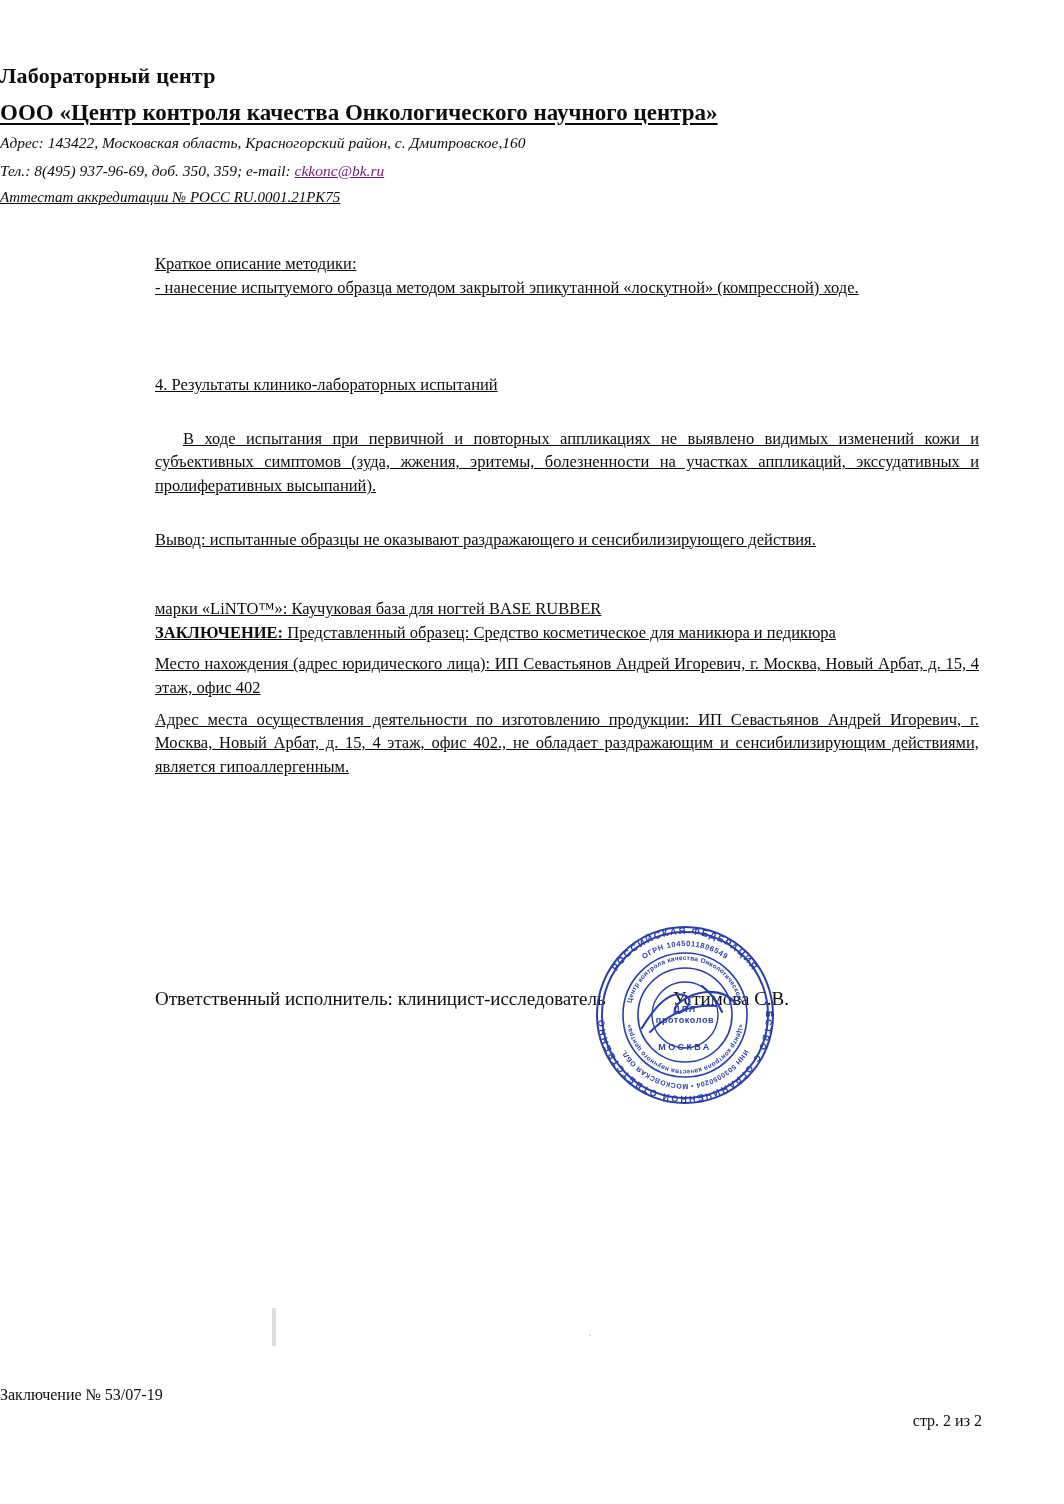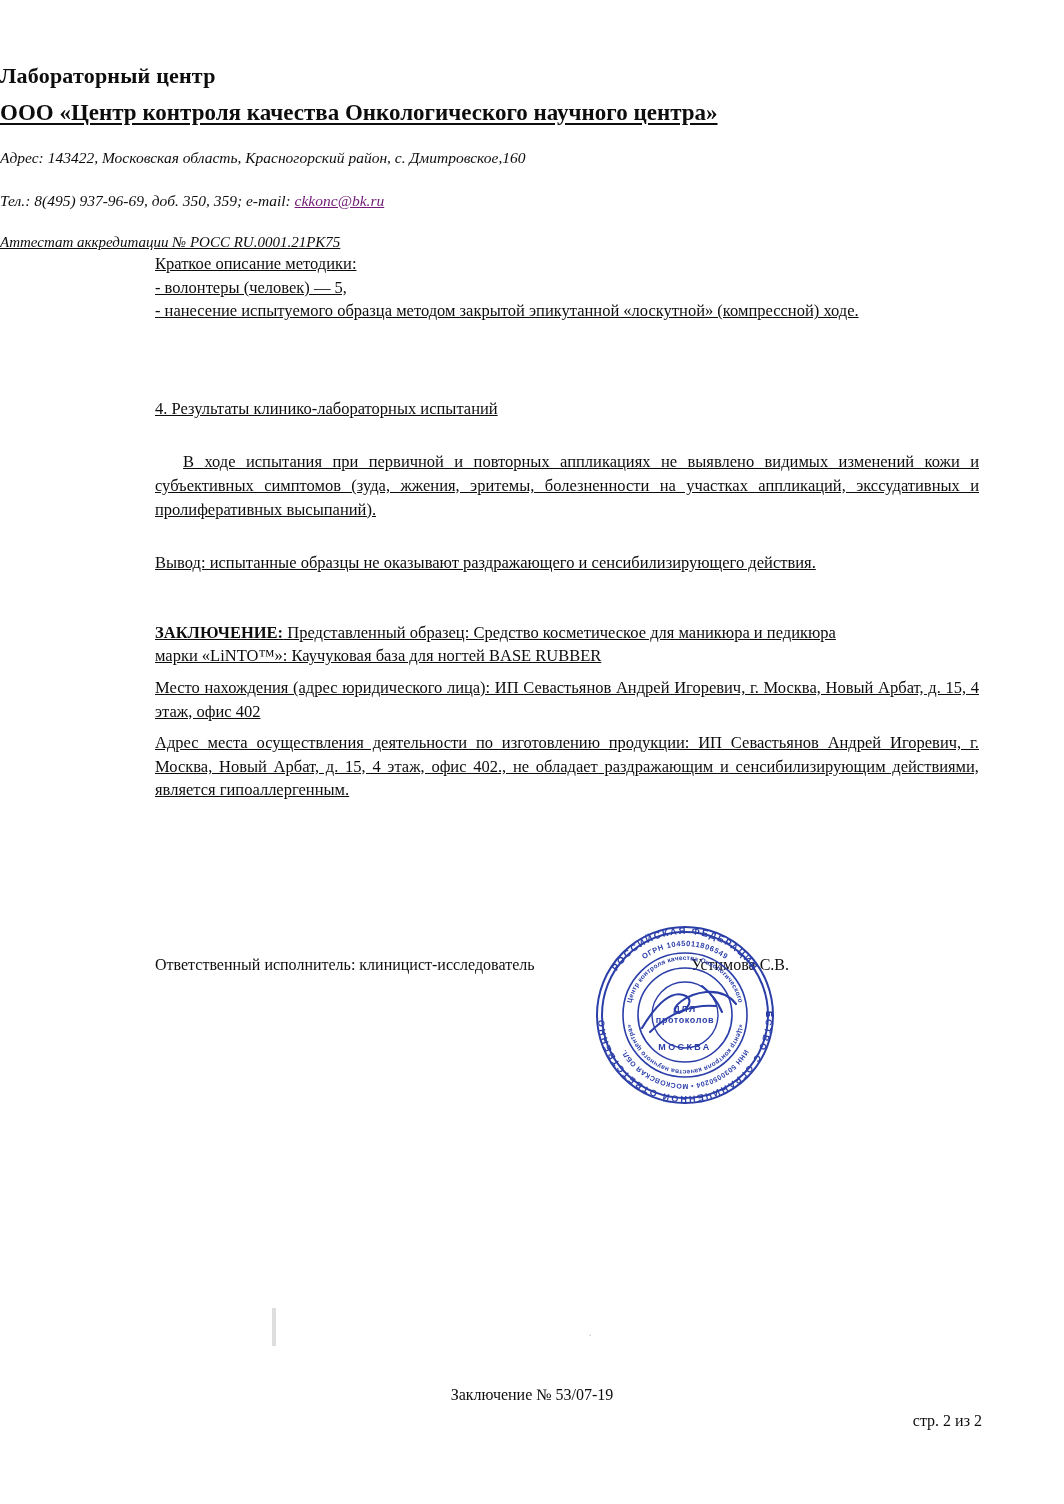--- a/index.html
+++ b/index.html
@@ -38,21 +38,21 @@
     font-weight: bold;
     text-decoration: underline;
     text-underline-offset: 3px;
     line-height: 1.3;
     margin-top: 8px;
   }
   .header-line {
     font-style: italic;
     font-size: 15.5px;
     line-height: 1.45;
-    margin-top: 20px;
+    margin-top: 5px;
   }
   .header-line.small {
     font-size: 15px;
     text-decoration: underline;
   }
   .email-link {
     text-decoration: underline;
     color: #701a75;
   }
 
@@ -86,22 +86,22 @@
 
   .conclusion-label {
     font-weight: bold;
   }
 
   
   .sig-row {
     position: absolute;
     left: 155px;
     right: 85px;
-    top: 956px;
-    font-size: 16px;
+    top: 988px;
+    font-size: 19px;
     display: flex;
     justify-content: space-between;
     align-items: baseline;
   }
   .sig-left { white-space: nowrap; }
   .sig-right { white-space: nowrap; padding-right: 190px; }
 
   
   .stamp-wrap {
     position: absolute;
@@ -112,21 +112,21 @@
     pointer-events: none;
   }
   .stamp-wrap svg { display: block; }
 
   
   .footer-center {
     position: absolute;
     left: 0;
     right: 0;
     top: 1386px;
-    text-align: center;
+    text-align: left;
     font-size: 16px;
   }
   .footer-right {
     position: absolute;
     right: 82px;
     top: 1412px;
     font-size: 16px;
   }
   .faint-mark {
     position: absolute;
@@ -155,41 +155,40 @@
     <div class="header-line">Адрес: 143422, Московская область, Красногорский район, с. Дмитровское,160</div>
     <div class="header-line">
       <span>Тел.: 8(495) 937-96-69, доб. 350, 359; e-mail: </span><span class="email-link">ckkonc@bk.ru</span>
     </div>
     <div class="header-line small">Аттестат аккредитации № РОСС RU.0001.21РК75</div>
   </div>
 
   <div class="content">
 
     <p class="block methods-title">Краткое описание методики:</p>
-    <p class="block methods-item">- волонтеры (человек) — 5,</p>
     <p class="block methods-item">- нанесение испытуемого образца методом закрытой эпикутанной «лоскутной» (компрессной) ходе.</p>
 
     <div class="gap-lg"></div>
 
     <p class="block section-head">4.  Результаты клинико-лабораторных испытаний</p>
 
     <div class="gap-md"></div>
 
     <p class="block justified indent">В ходе испытания при первичной и повторных аппликациях не выявлено видимых изменений кожи и субъективных симптомов (зуда, жжения, эритемы, болезненности на участках аппликаций, экссудативных и пролиферативных высыпаний).</p>
 
     <div class="gap-md"></div>
 
     <p class="block justified">Вывод: испытанные образцы не оказывают раздражающего и сенсибилизирующего действия.</p>
 
     <div class="gap-lg" style="height:46px"></div>
 
+    <p class="block">марки «LiNTO™»: Каучуковая база для ногтей BASE RUBBER</p>
     <p class="block justified">
       <span class="conclusion-label">ЗАКЛЮЧЕНИЕ:</span><span> Представленный образец: Средство косметическое для маникюра и педикюра</span>
     </p>
-    <p class="block">марки «LiNTO™»: Каучуковая база для ногтей BASE RUBBER</p>
 
     <div style="height:8px"></div>
 
     <p class="block justified">Место нахождения (адрес юридического лица): ИП Севастьянов Андрей Игоревич, г. Москва, Новый Арбат, д. 15, 4 этаж, офис 402</p>
 
     <div style="height:8px"></div>
 
     <p class="block justified">Адрес места осуществления деятельности по изготовлению продукции:   ИП Севастьянов Андрей Игоревич, г. Москва, Новый Арбат, д. 15, 4 этаж, офис 402., не обладает раздражающим и сенсибилизирующим действиями, является гипоаллергенным.</p>
   </div>
 

